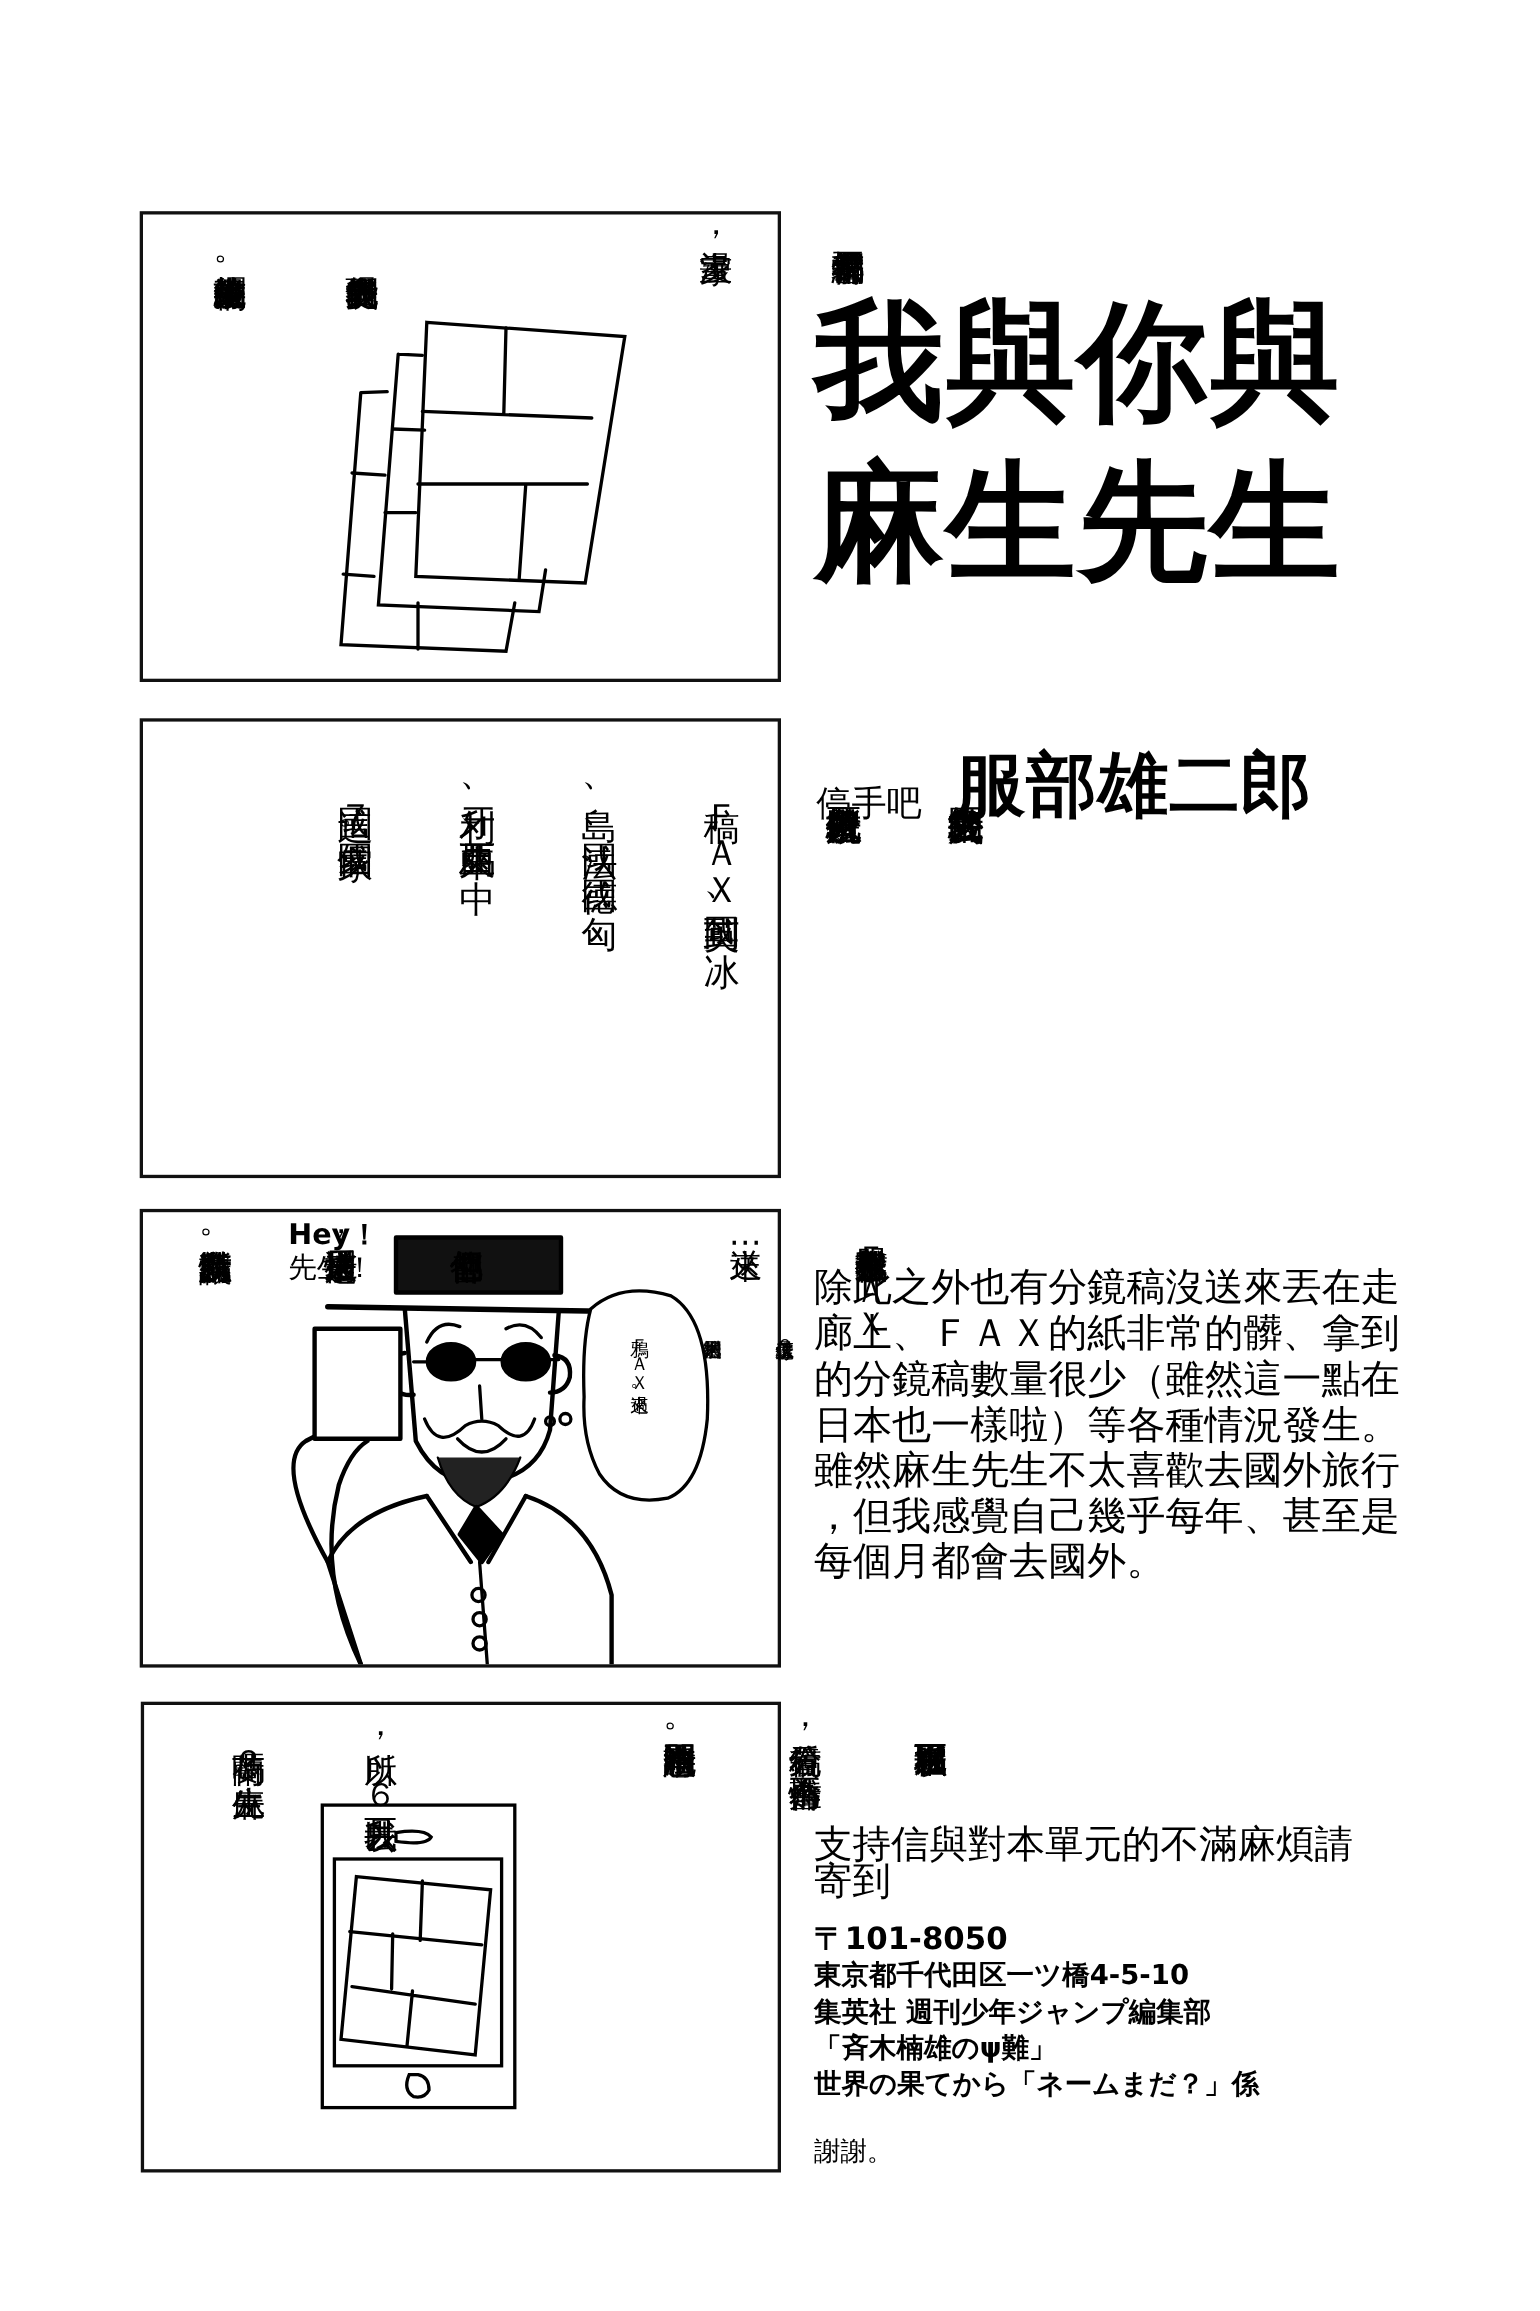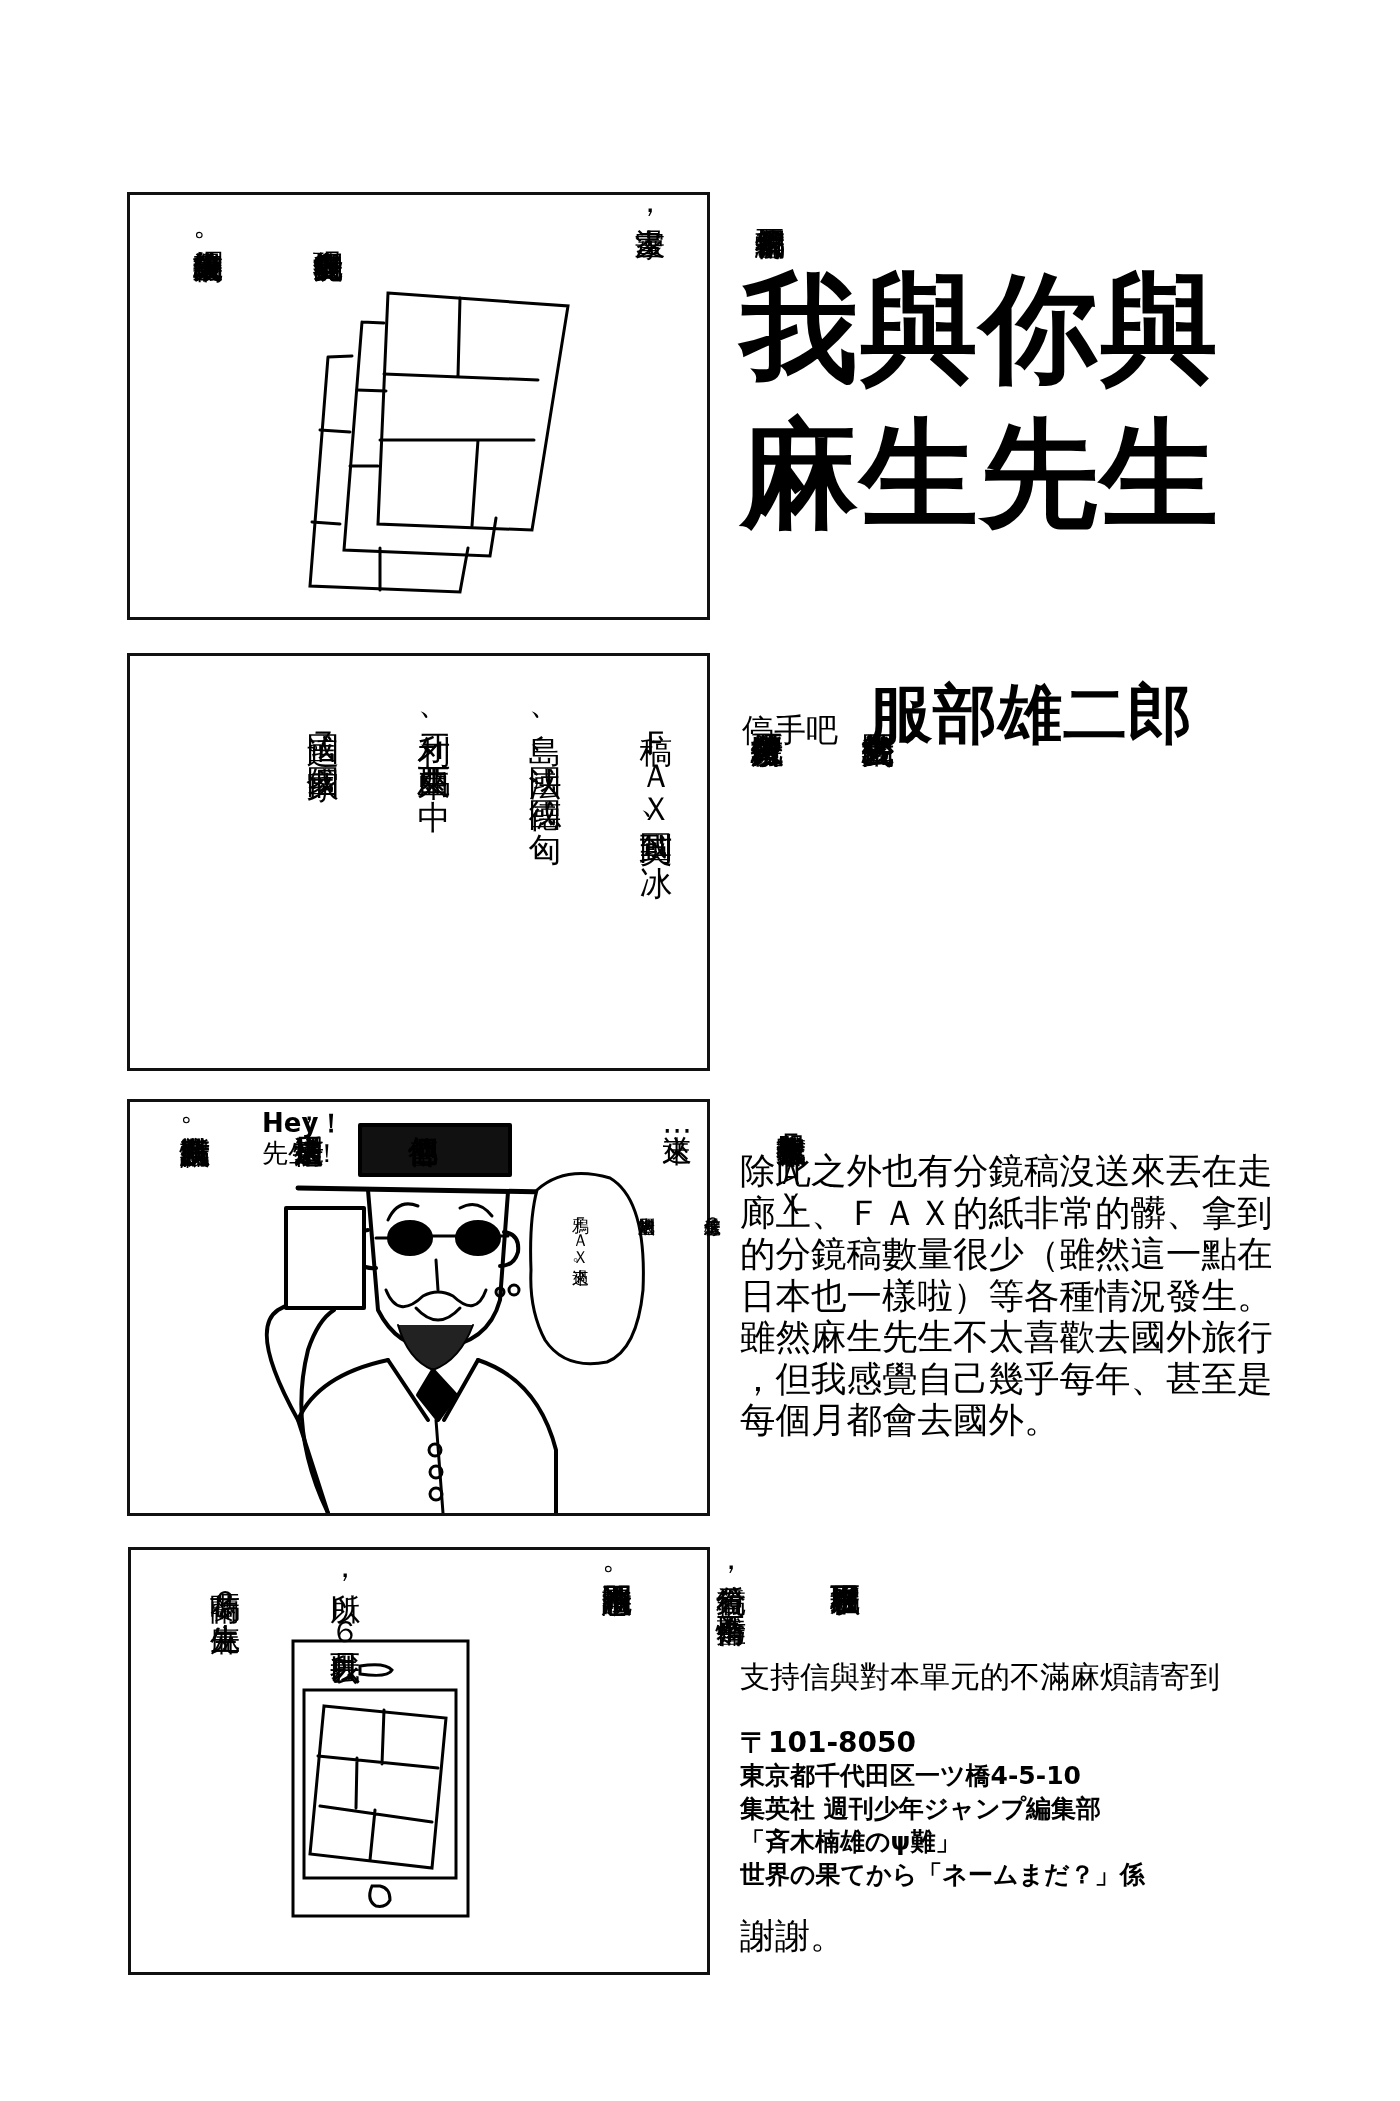--- a/index.html
+++ b/index.html
@@ -12,24 +12,24 @@
   .drawing { position: absolute; }
   .title { position: absolute; left: 740px; top: 255px; font-family: "DejaVu Sans", sans-serif;
            font-weight: bold; font-size: 118px; line-height: 146px; letter-spacing: 2px; }
   .title span { display: block; }
   .byline { position: absolute; left: 742px; top: 678px; display: flex; align-items: flex-end; gap: 30px; }
   .byline .label { font-size: 32px; line-height: 40px; }
   .byline .author { font-size: 64px; font-weight: bold; line-height: 72px; letter-spacing: 1px; }
   .essay { position: absolute; left: 740px; top: 1150px; width: 520px; font-size: 35.5px; line-height: 41.5px; }
   .essay span { display: block; white-space: pre; }
   .mail { position: absolute; left: 740px; top: 1660px; width: 520px; }
-  .mail .intro { font-size: 30px; line-height: 34px; margin-bottom: 32px; }
+  .mail .intro { font-size: 35px; line-height: 34px; margin-bottom: 18px; }
   .mail .addr span { display: block; font-weight: bold; font-size: 25px; line-height: 33px; white-space: pre; }
   .mail .addr .zip { font-size: 28px; }
-  .mail .thanks { font-size: 35px; line-height: 34px; margin-top: 28px; }
+  .mail .thanks { font-size: 24px; line-height: 34px; margin-top: 28px; }
   .speech-hey { position: absolute; left: 262px; top: 1108px; font-size: 26px; line-height: 30px; }
   .speech-hey .en { font-weight: bold; font-family: "DejaVu Sans", sans-serif; display:block;text-align:right; }
   .speech-hey .zh { display:block; }
 </style>
 </head>
 <body>
 
 <div class="panel" style="left:127px; top:192px; width:583px; height:428px;"></div>
 
 <svg class="drawing" style="left:300px; top:290px;" width="320" height="310" viewBox="0 0 320 310" fill="none" stroke="#000" stroke-width="3" stroke-linecap="round">

